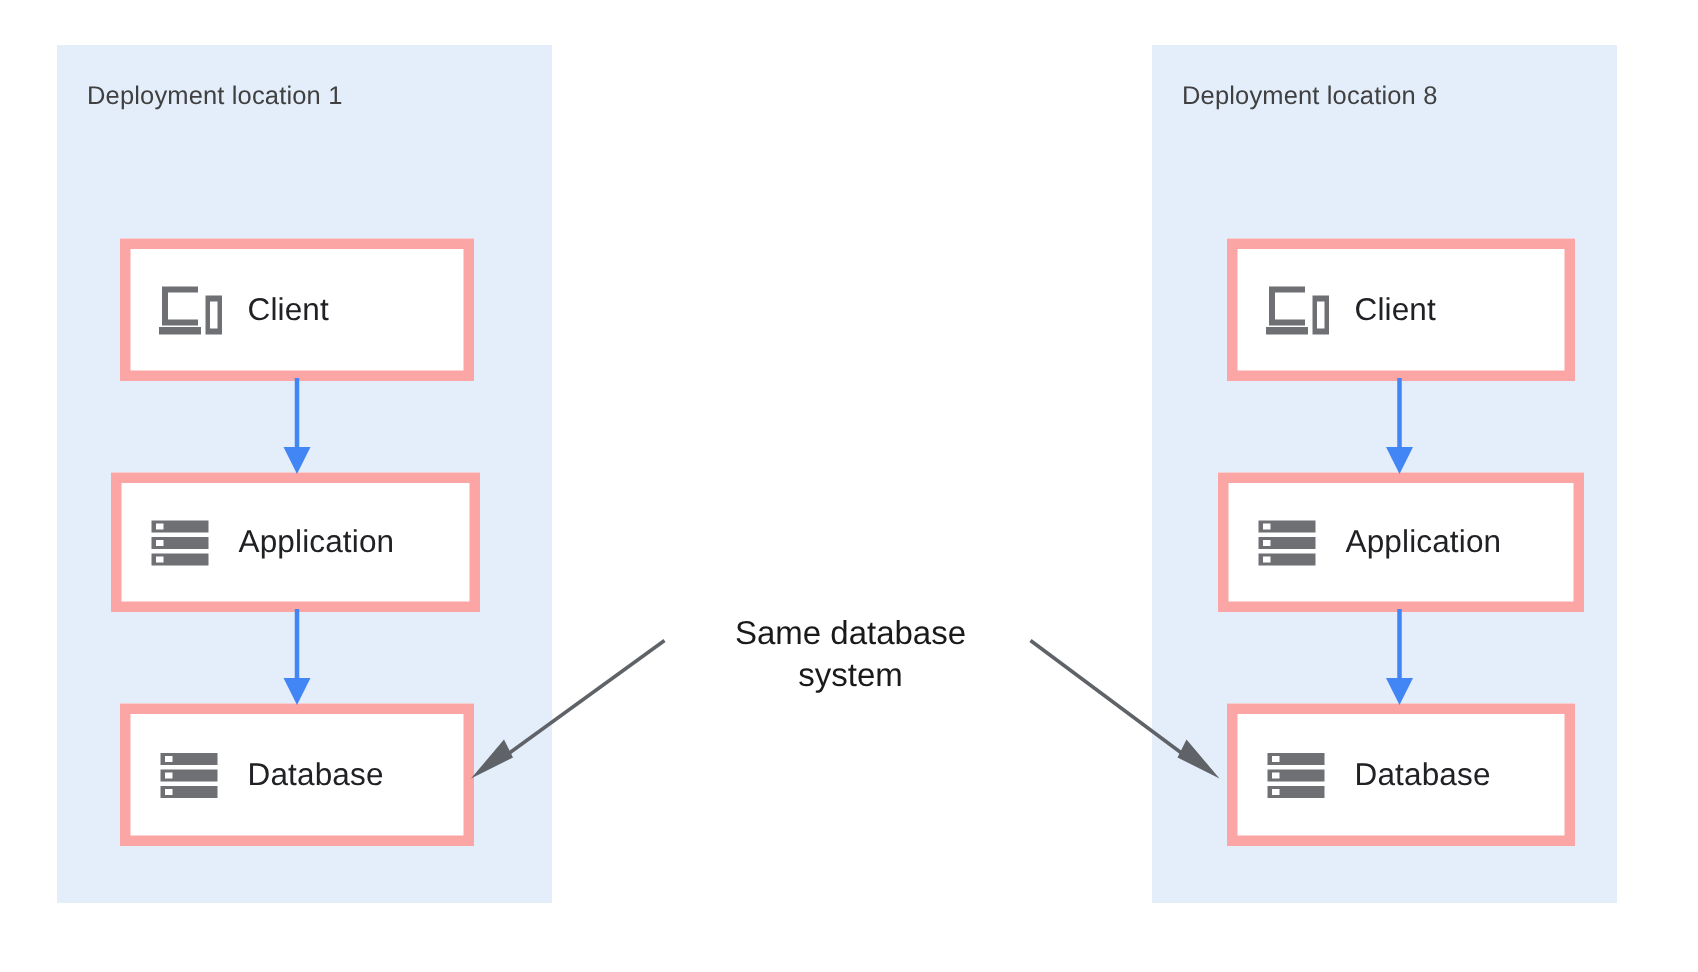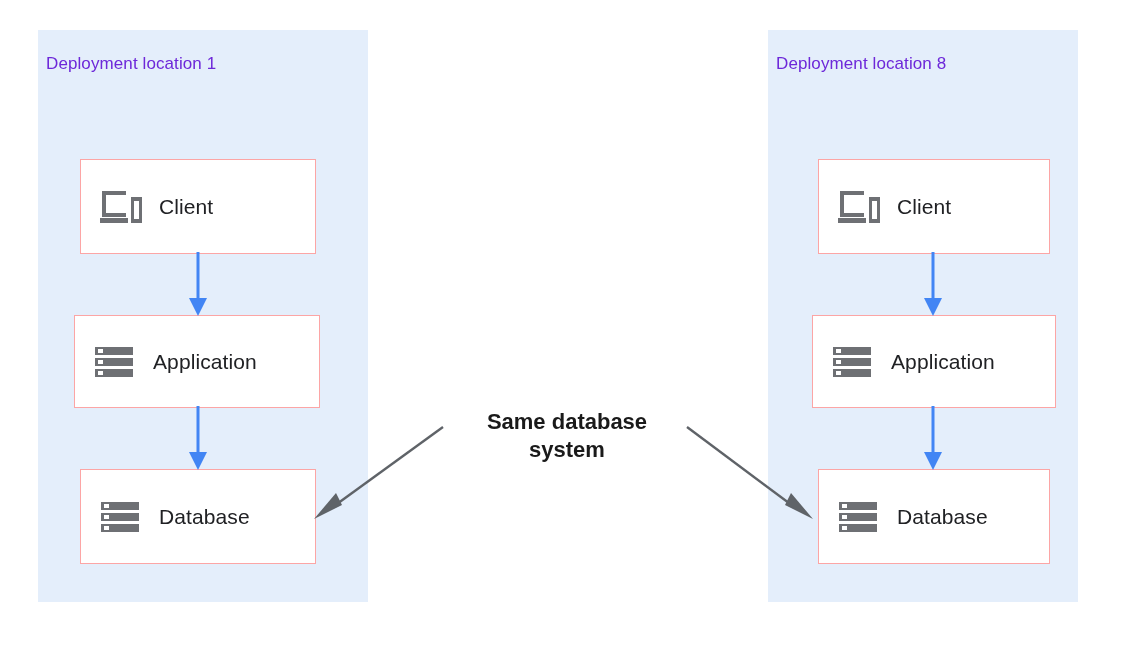--- a/index.html
+++ b/index.html
@@ -24,34 +24,34 @@
   .zone {
     position: absolute;
     background: #e4eefb;
     box-sizing: border-box;
   }
   #zone-1 { left: 38px;  top: 30px; width: 330px; height: 572px; }
   #zone-2 { left: 768px; top: 30px; width: 310px; height: 572px; }
 
   .zone-label {
     position: absolute;
-    left: 8px;
+    left: 20px;
     top: 24px;
     font-size: 17px;
     line-height: 20px;
-    color: #6d28d9;
+    color: #404040;
     white-space: nowrap;
     letter-spacing: 0.1px;
   }
 
   
   .node {
     position: absolute;
     background: #ffffff;
-    border: 1px solid #fca5a5;
+    border: 7px solid #fca5a5;
     box-sizing: border-box;
     display: flex;
     align-items: center;
     padding-left: 18px;
   }
   .node-icon {
     flex: 0 0 auto;
     width: 46px;
     height: 40px;
     display: block;
@@ -88,21 +88,20 @@
   
   #annotation-text {
     position: absolute;
     left: 437px;
     top: 408px;
     width: 260px;
     text-align: center;
     font-size: 22px;
     line-height: 28px;
     color: #1a1a1a;
-    font-weight: bold;
   }
   .callout-arrow {
     position: absolute;
     overflow: visible;
   }
   #callout-left  { left: 300px; top: 425px; width: 145px; height: 95px; }
   #callout-right { left: 685px; top: 425px; width: 140px; height: 95px; }
 </style>
 </head>
 <body>

